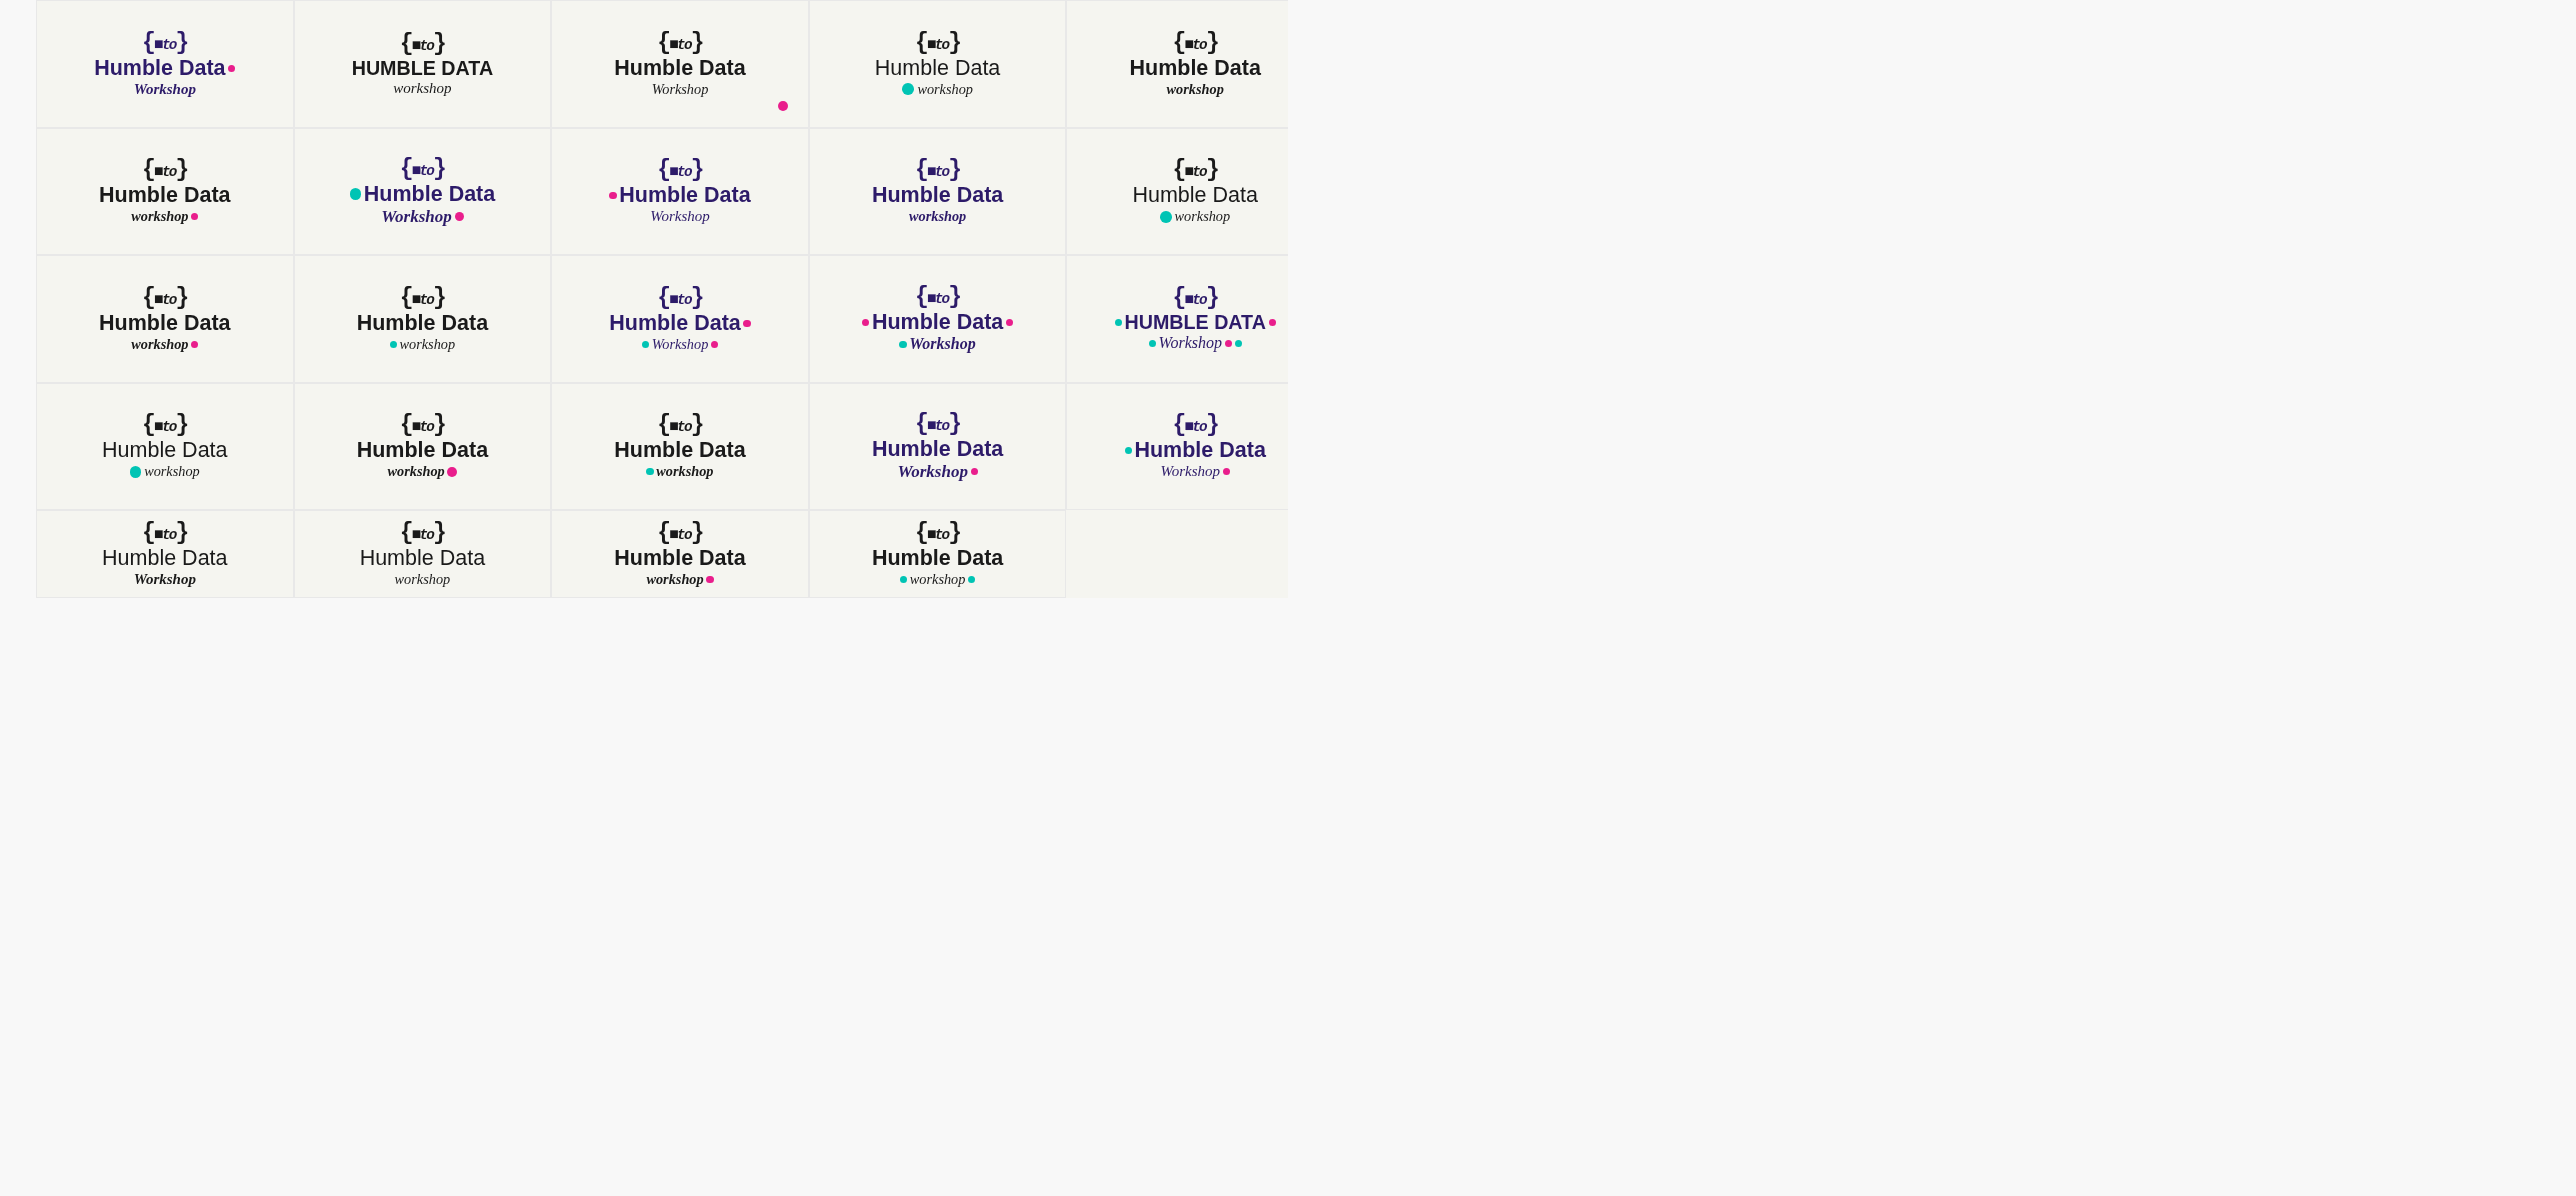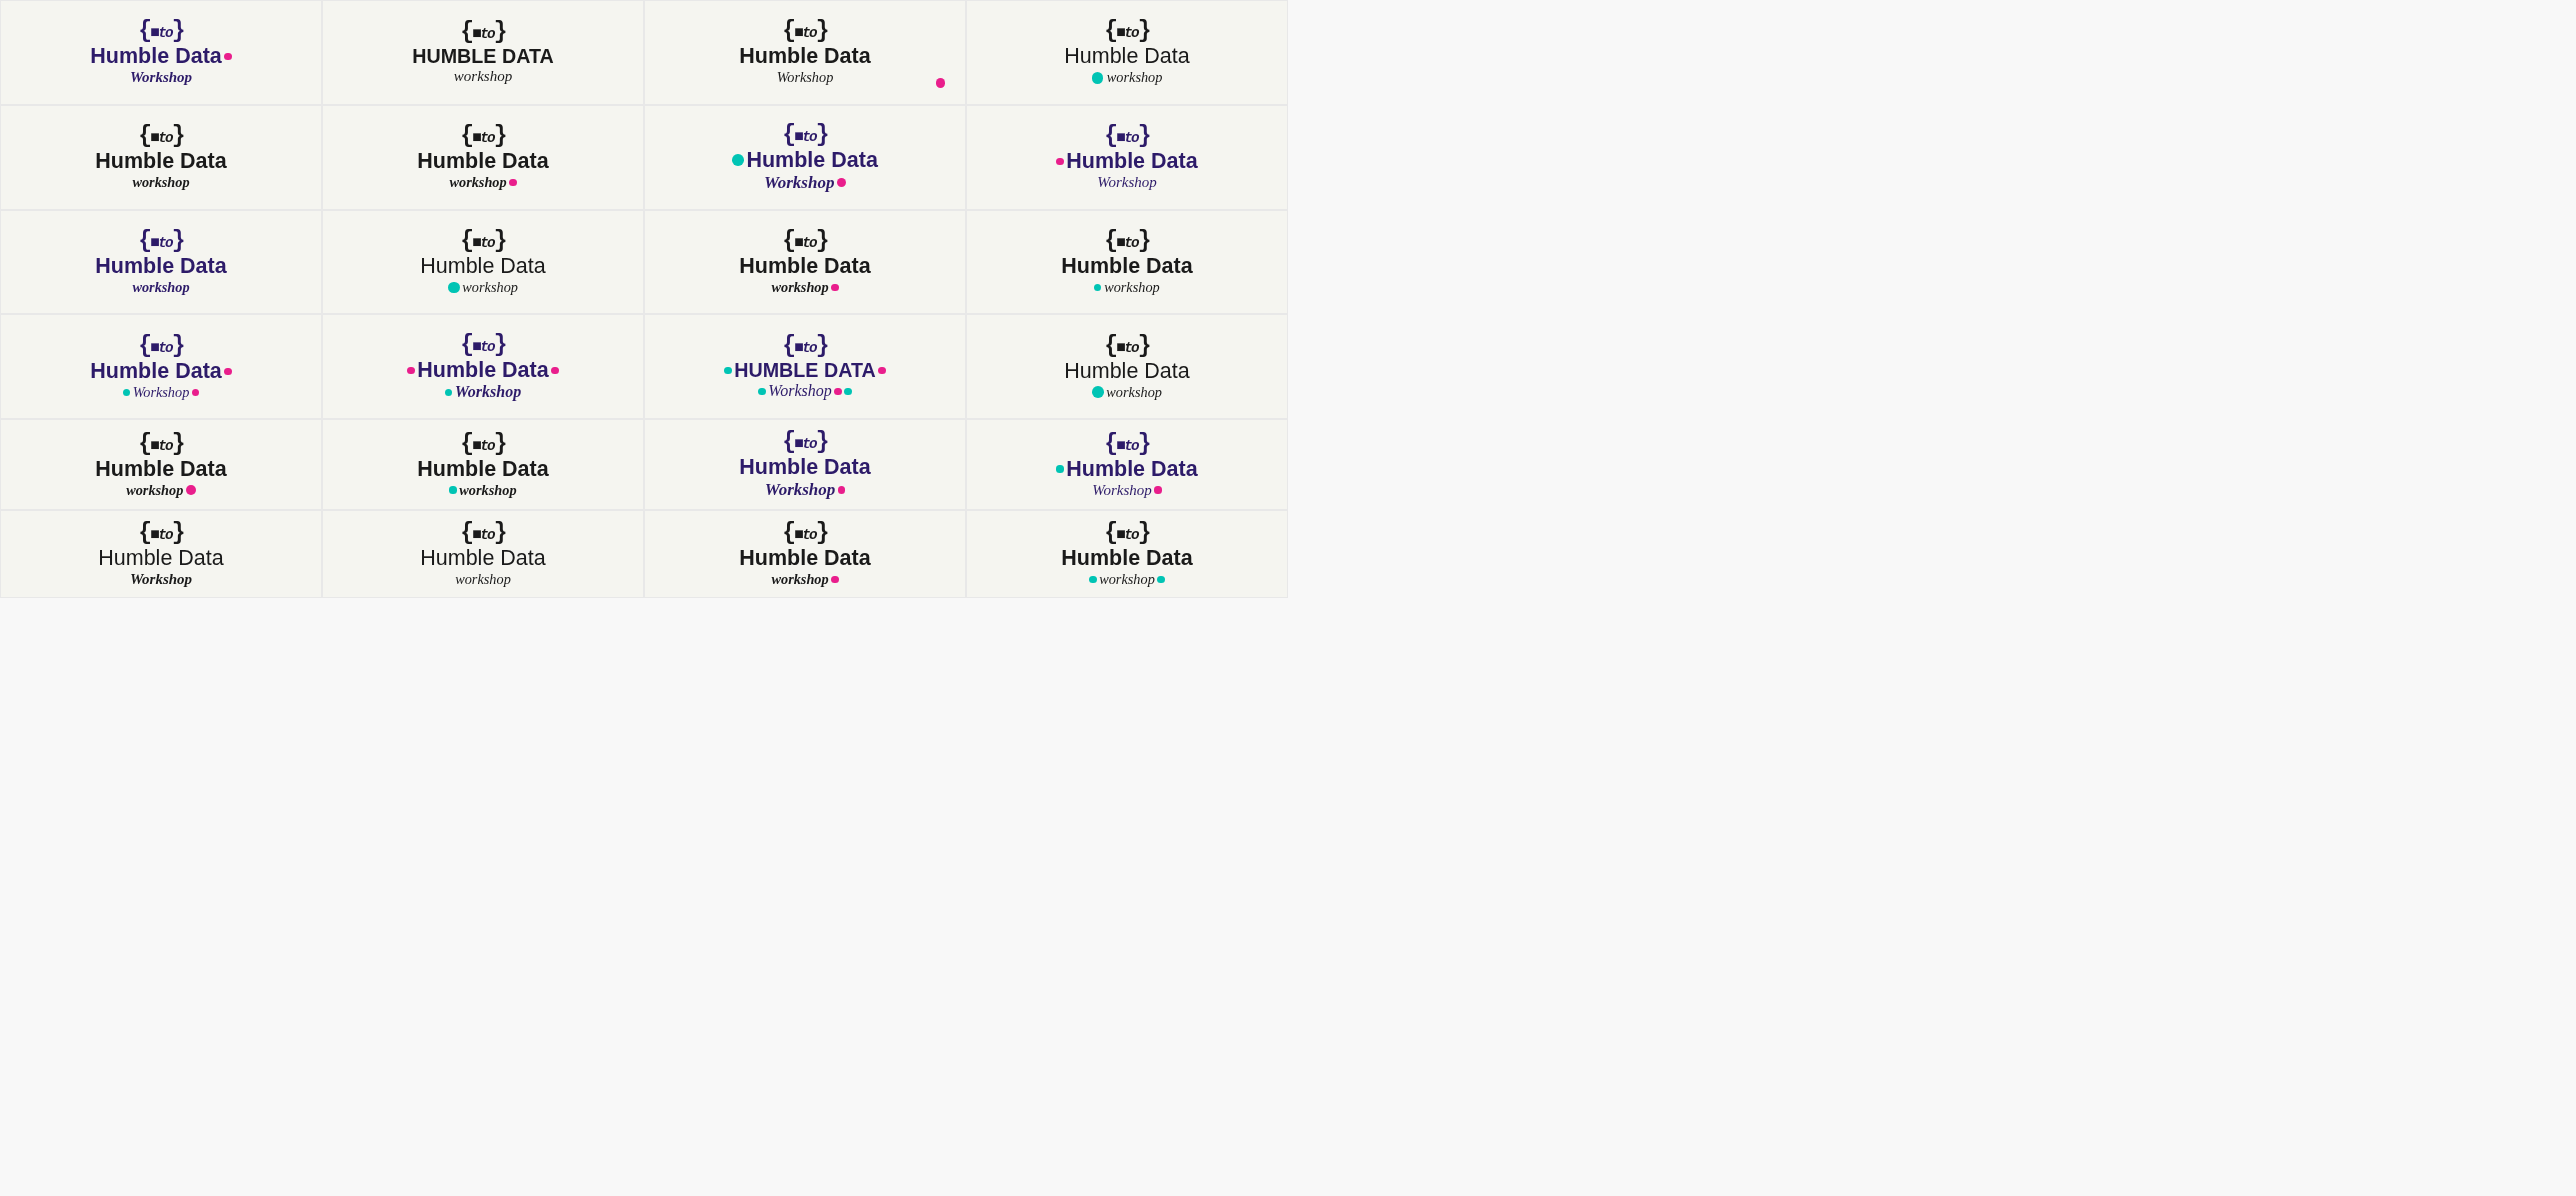--- a/index.html
+++ b/index.html
@@ -6,25 +6,26 @@
     body {
       background: #f8f8f8;
       font-family: Arial, sans-serif;
       width: 1288px;
       min-height: 598px;
       overflow: hidden;
     }
 
     .grid {
       display: grid;
-      grid-template-columns: repeat(4, 1fr);
+      grid-template-columns: repeat(5, 1fr);
       grid-template-rows: repeat(4, 1fr);
       width: 100%;
       height: 598px;
       background: #f5f5f0;
+      margin-left: 36px;
     }
 
     .logo-cell {
       display: flex;
       flex-direction: column;
       align-items: center;
       justify-content: center;
       padding: 9px 13.4px;
       border: 0.9px solid #e8e8e8;
       position: relative;

